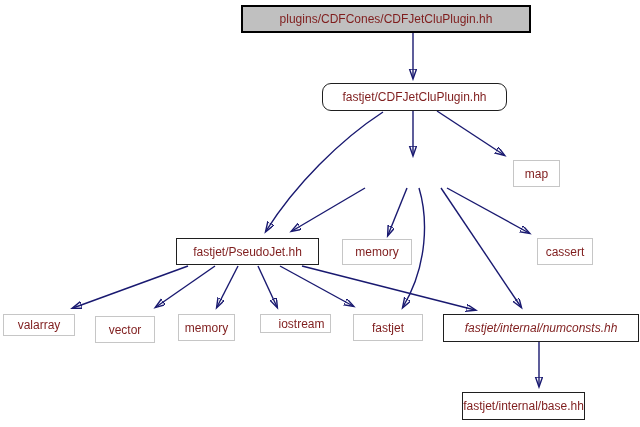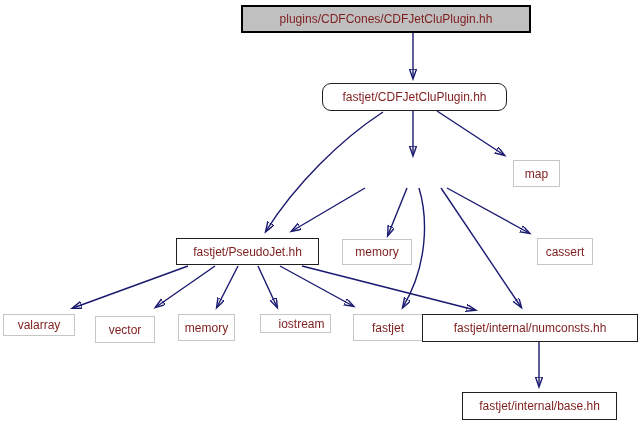--- a/index.html
+++ b/index.html
@@ -98,17 +98,17 @@
   <div class="node node--system" style="left:3px; top:314px; width:72px; height:22px;">valarray</div>
 
   <div class="node node--system" style="left:95px; top:316px; width:60px; height:27px;">vector</div>
 
   <div class="node node--system" style="left:178px; top:314px; width:57px; height:27px;">memory</div>
 
   <div class="node node--system" style="left:260px; top:314px; width:71px; height:19px;padding-left:12px;">iostream</div>
 
   <div class="node node--system" style="left:353px; top:314px; width:70px; height:27px;">fastjet</div>
 
-  <div class="node node--project" style="left:422px; top:314px; width:216px; height:28px;">fastjet/internal/numconsts.hh</div>
+  <div class="node node--project" style="left:443px; top:314px; width:196px; height:28px;font-style:italic;">fastjet/internal/numconsts.hh</div>
 
-  <div class="node node--project" style="left:462px; top:392px; width:155px; height:28px;">fastjet/internal/base.hh</div>
+  <div class="node node--project" style="left:462px; top:392px; width:123px; height:28px;">fastjet/internal/base.hh</div>
 
 </div>
 
 </body></html>

